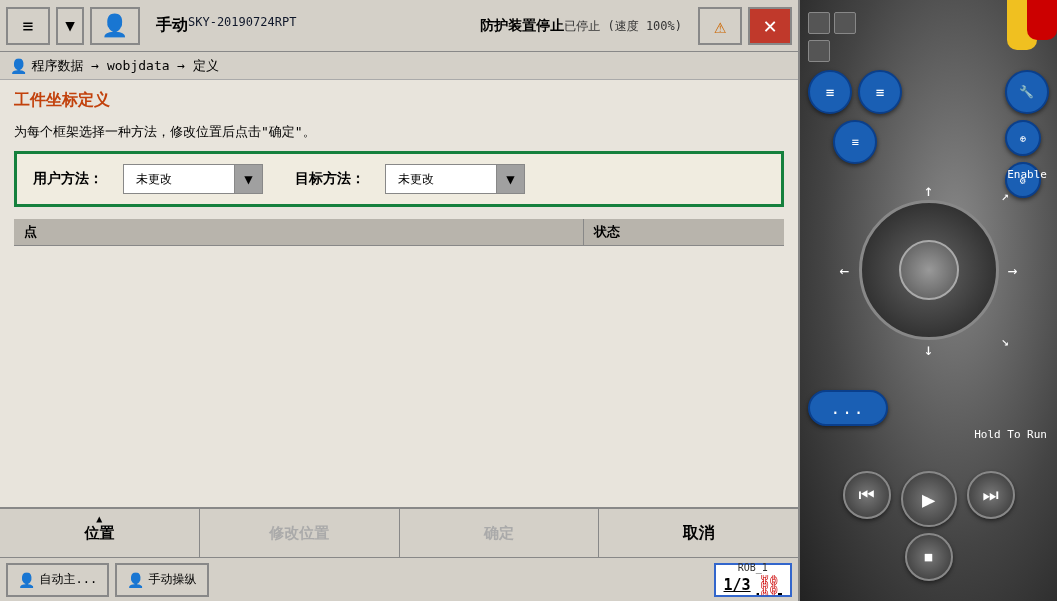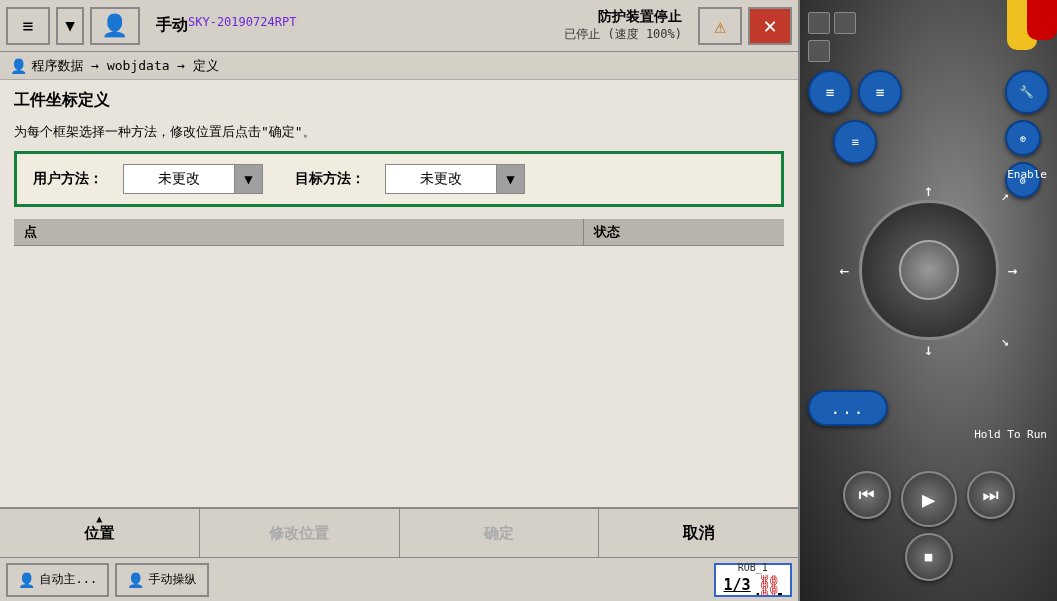--- a/index.html
+++ b/index.html
@@ -8,42 +8,42 @@
     
     .main-panel { width: 800px; height: 601px; background: #d4d0c8; display: flex; flex-direction: column; border-right: 2px solid #888; }
 
     
     .top-bar { display: flex; align-items: center; background: #d4d0c8; border-bottom: 1px solid #888; height: 52px; padding: 4px 6px; gap: 6px; }
     .menu-btn { width: 44px; height: 38px; background: #d4d0c8; border: 2px solid #888; display: flex; align-items: center; justify-content: center; cursor: pointer; font-size: 18px; }
     .dropdown-btn { width: 28px; height: 38px; background: #d4d0c8; border: 2px solid #888; display: flex; align-items: center; justify-content: center; cursor: pointer; }
     .info-btn { width: 50px; height: 38px; background: #d4d0c8; border: 2px solid #888; display: flex; align-items: center; justify-content: center; cursor: pointer; }
     .status-center { flex: 1; display: flex; flex-direction: row; padding: 2px 10px; }
     .status-mode { font-size: 16px; font-weight: bold; color: #000; }
-    .status-id { font-size: 12px; color: #6d28d9; }
-    .status-right { display: flex; flex-direction: column; align-items: flex-end; padding: 2px 10px; }
+    .status-id { font-size: 12px; color: #0f172a; }
+    .status-right { display: flex; flex-direction: row; align-items: flex-end; padding: 2px 10px; }
     .status-stop { font-size: 14px; font-weight: bold; color: #000; }
     .status-speed { font-size: 12px; color: #333; }
     .alert-btn { width: 44px; height: 38px; background: #d4d0c8; border: 2px solid #888; display: flex; align-items: center; justify-content: center; cursor: pointer; font-size: 20px; }
     .close-btn { width: 44px; height: 38px; background: #c0392b; border: 2px solid #888; display: flex; align-items: center; justify-content: center; cursor: pointer; color: white; font-size: 22px; font-weight: bold; }
 
     
     .breadcrumb { display: flex; align-items: center; padding: 4px 10px; background: #d4d0c8; border-bottom: 1px solid #aaa; font-size: 13px; gap: 4px; height: 28px; }
 
     
     .content { flex: 1; background: #e8e4dc; padding: 10px 14px; display: flex; flex-direction: column; gap: 8px; }
-    .title-row { font-size: 16px; font-weight: bold; color: #000000; }
+    .title-row { font-size: 16px; font-weight: bold; color: #c2410c; }
     .info-row { display: flex; align-items: center; font-size: 14px; gap: 20px; }
     .info-sep { flex: 1; }
     .hint-text { font-size: 13px; color: #000; margin-top: 4px; }
 
     
     .method-box { border: 3px solid #15803d; background: #f0ece0; padding: 10px 16px; display: flex; align-items: center; gap: 20px; margin-top: 2px; }
     .method-label { font-size: 14px; font-weight: bold; white-space: nowrap; }
     .dropdown-wrap { display: flex; align-items: center; background: white; border: 1px solid #888; height: 30px; min-width: 140px; }
-    .dropdown-text { flex: 1; padding: 0 23px; font-size: 14px; text-align: center; }
+    .dropdown-text { flex: 1; padding: 0 12px; font-size: 12px; }
     .dropdown-arrow { width: 28px; height: 100%; background: #a0a0a0; display: flex; align-items: center; justify-content: center; border-left: 1px solid #888; cursor: pointer; font-size: 14px; }
 
     
     .table-area { flex: 1; display: flex; flex-direction: column; margin-top: 4px; }
     .table-header { display: flex; background: #b8b4ac; border-bottom: 1px solid #888; }
     .table-col { padding: 4px 10px; font-size: 13px; font-weight: bold; border-right: 1px solid #888; }
     .table-col:first-child { flex: 1; }
     .table-col:last-child { width: 200px; border-right: none; }
     .table-body { flex: 1; background: #e8e4dc; }
 

